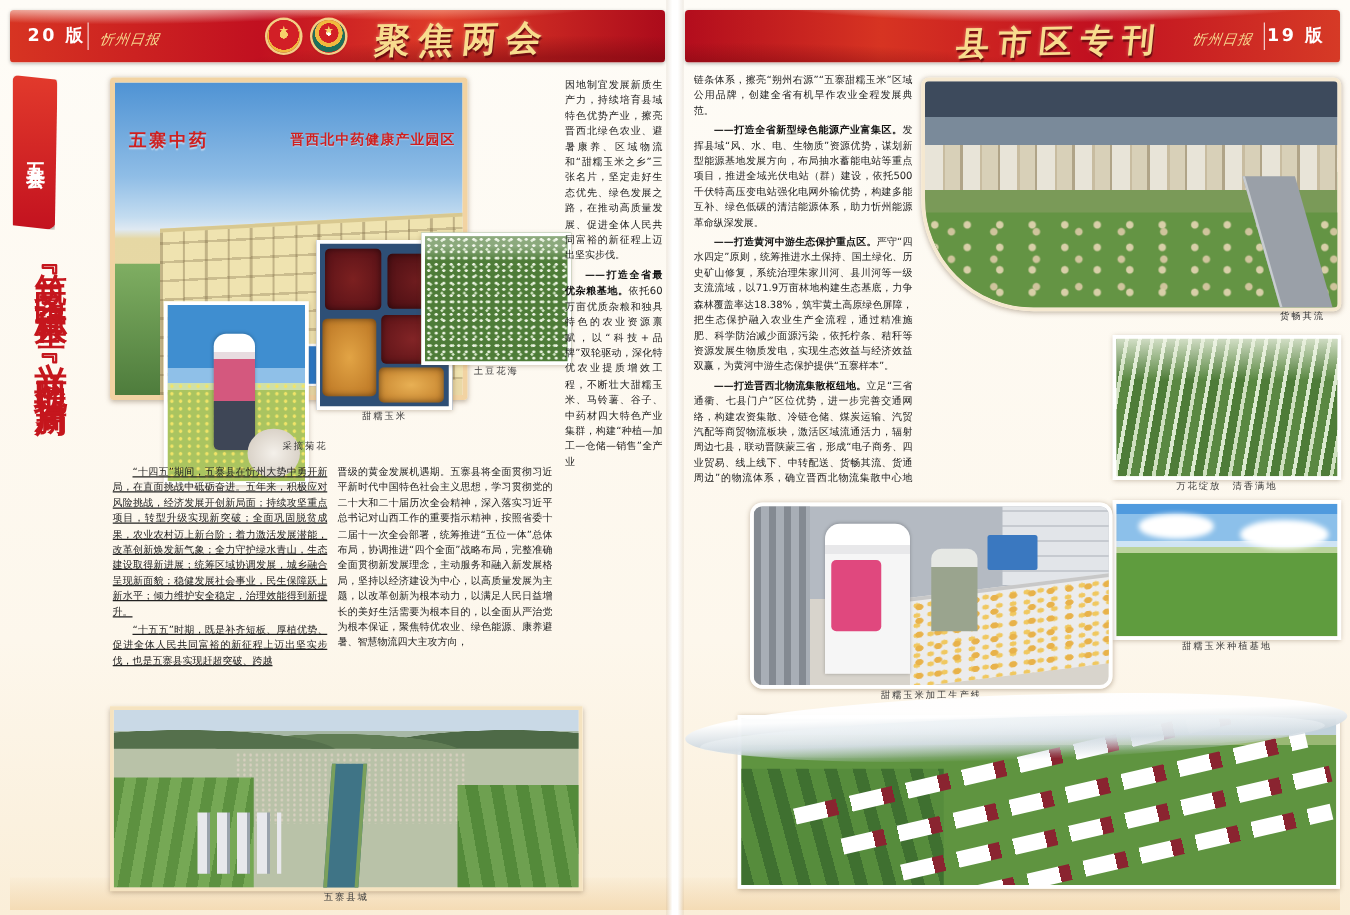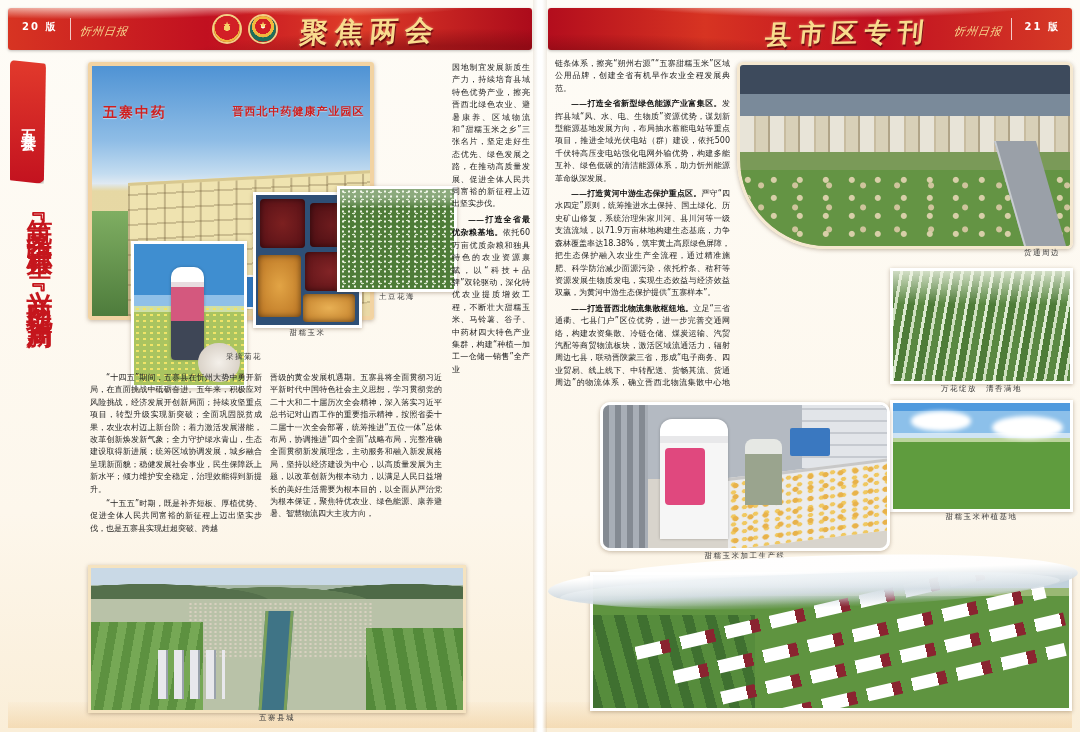--- a/index.html
+++ b/index.html
@@ -17,21 +17,21 @@
       radial-gradient(90% 150% at 62% -40%, rgba(255,226,198,.55) 0 22%, rgba(255,226,198,0) 40%),
       radial-gradient(120% 170% at 88% 130%, rgba(122,8,16,.55) 0 24%, rgba(122,8,16,0) 48%),
       linear-gradient(90deg,#d73422 0%,#c11020 38%,#df3c28 66%,#ac0b1b 100%);
     box-shadow:0 1px 3px rgba(0,0,0,.25);}
   #l-banner{left:8px;}
   #r-banner{left:548px;
     background:
       radial-gradient(130% 190% at 55% -60%, rgba(255,248,238,.95) 0 24%, rgba(255,248,238,0) 44%),
       radial-gradient(120% 170% at 6% 140%, rgba(122,8,16,.5) 0 22%, rgba(122,8,16,0) 46%),
       linear-gradient(90deg,#b30d1d 0%,#d73422 30%,#c11020 62%,#d63a26 100%);}
-  .pageno{position:absolute;top:12px;color:#ffffff;font-weight:bold;font-size:10px;letter-spacing:2px;}
+  .pageno{position:absolute;top:12px;color:#ffffff;font-weight:bold;font-size:14px;letter-spacing:2px;}
   #l-pageno{left:14px;}
   #r-pageno{right:12px;}
   .bdivider{position:absolute;top:10px;width:1px;height:22px;background:rgba(255,255,255,.75);}
   #l-div1{left:62px;}
   #r-div1{right:60px;}
   .masthead{position:absolute;top:16px;color:#f6d98e;font-size:11px;font-style:italic;
             letter-spacing:1px;transform:skewX(-8deg);font-family:"DejaVu Serif",serif;}
   #l-masthead{left:72px;}
   #r-masthead{right:70px;}
   .emblem{position:absolute;top:8px;width:26px;height:26px;border-radius:50%;
@@ -105,21 +105,21 @@
       box-shadow:0 0 3px rgba(0,0,0,.25);}
   #wm-sack{position:absolute;right:4%;bottom:2%;width:38%;height:28%;border-radius:50%;
       background:radial-gradient(#f4f0ea,#cfc6ba);}
   #cap-woman{left:226px;top:352px;width:86px;text-align:left;}
   
   .col{position:absolute;z-index:2;text-align:justify;color:#222222;overflow:hidden;}
   .col p{margin:0 0 2px 0;font-size:8px;line-height:12.4px;text-indent:2em;}
   .col p.noindent{text-indent:0;}
   .col .lead{font-weight:bold;color:#101010;font-family:"DejaVu Serif",serif;}
   .col .credit{font-weight:bold;}
-  #l-col1{left:90px;top:372px;width:172px;height:190px;}
+  #l-col1{left:90px;top:372px;width:172px;height:190px;text-decoration:underline;}
   #l-col2{left:270px;top:372px;width:172px;height:190px;}
   #l-col3{left:452px;top:62px;width:78px;height:500px;}
   
   #ph-town{left:88px;top:565px;width:372px;height:142px;border:3px solid #f5e3c0;
       background:linear-gradient(180deg,#c9d9e6 0 12%,#a7b8a6 12% 16%,#b9c2a8 16% 100%);}
   #tw-hills{position:absolute;left:0;top:8%;width:100%;height:14%;
       background:radial-gradient(60% 170% at 15% 120%,#55704c 0 55%,rgba(85,112,76,0) 56%),
                  radial-gradient(50% 160% at 48% 130%,#617d55 0 55%,rgba(97,125,85,0) 56%),
                  radial-gradient(55% 170% at 85% 120%,#4e6a47 0 55%,rgba(78,106,71,0) 56%);}
   #tw-fieldL{position:absolute;left:0;bottom:0;width:30%;height:62%;
@@ -266,37 +266,37 @@
     <div id="tw-river"></div>
   </div>
   <div id="cap-town" class="caption">五寨县城</div>
 
   <div id="gutter"></div>
 
   <div id="r-banner" class="banner">
     <span id="r-title" class="banner-title">县市区专刊</span>
     <span id="r-masthead" class="masthead">忻州日报</span>
     <span id="r-div1" class="bdivider"></span>
-    <span id="r-pageno" class="pageno">21 版</span>
+    <span id="r-pageno" class="pageno">19 版</span>
   </div>
 
   <div id="r-col1" class="col">
     <p class="noindent">链条体系，擦亮“朔州右源”“五寨甜糯玉米”区域公用品牌，创建全省有机旱作农业全程发展典范。</p>
     <p><span class="lead">——打造全省新型绿色能源产业富集区。</span><span>发挥县域“风、水、电、生物质”资源优势，谋划新型能源基地发展方向，布局抽水蓄能电站等重点项目，推进全域光伏电站（群）建设，依托500千伏特高压变电站强化电网外输优势，构建多能互补、绿色低碳的清洁能源体系，助力忻州能源革命纵深发展。</span></p>
     <p><span class="lead">——打造黄河中游生态保护重点区。</span><span>严守“四水四定”原则，统筹推进水土保持、国土绿化、历史矿山修复，系统治理朱家川河、县川河等一级支流流域，以71.9万亩林地构建生态基底，力争森林覆盖率达18.38%，筑牢黄土高原绿色屏障，把生态保护融入农业生产全流程，通过精准施肥、科学防治减少面源污染，依托柠条、秸秆等资源发展生物质发电，实现生态效益与经济效益双赢，为黄河中游生态保护提供“五寨样本”。</span></p>
     <p><span class="lead">——打造晋西北物流集散枢纽地。</span><span>立足“三省通衢、七县门户”区位优势，进一步完善交通网络，构建农资集散、冷链仓储、煤炭运输、汽贸汽配等商贸物流板块，激活区域流通活力，辐射周边七县，联动晋陕蒙三省，形成“电子商务、四业贸易、线上线下、中转配送、货畅其流、货通周边”的物流体系，确立晋西北物流集散中心地位。</span></p>
 
   </div>
 
   <div id="ph-west" class="photo">
     <div id="we-blds"></div>
     <div id="we-park"></div>
     <div id="we-road"></div>
   </div>
-  <div id="cap-west" class="caption">货通周边</div>
+  <div id="cap-west" class="caption">货畅其流</div>
 
 
   <div id="ph-flowers" class="photo">
     <div id="fl-haze"></div>
   </div>
   <div id="cap-flowers" class="caption">万花绽放　清香满地</div>
 
   <div id="ph-cornbase" class="photo">
     <div id="cb-c1" class="cloud"></div>
     <div id="cb-c2" class="cloud"></div>

